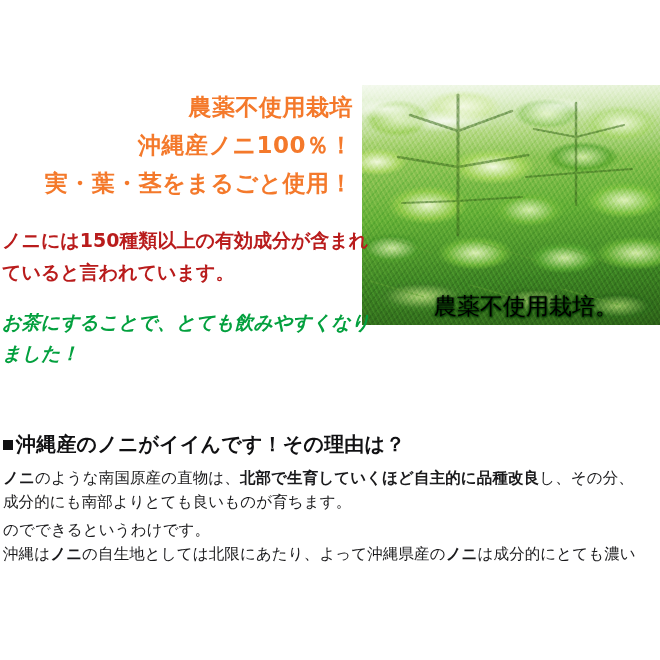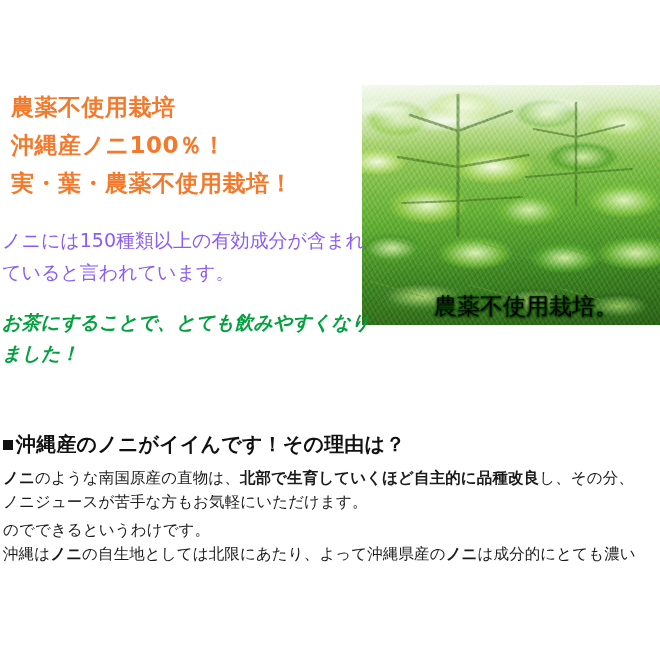--- a/index.html
+++ b/index.html
@@ -91,42 +91,43 @@
       0 0 3px rgba(0,60,0,0.85),
       1px 1px 2px rgba(0,50,0,0.9),
       -1px 1px 2px rgba(0,50,0,0.75);
     white-space: nowrap;
   }
   .photo-caption .cap-line { display: block; }
 
   
   .headline {
     position: absolute;
-    left: 11px;
+    left: 3px;
     top: 88px;
     width: 350px;
+    text-align: right;
   }
   .headline-line {
     color: #f4792b;
     font-size: 23px;
     font-weight: 700;
     line-height: 38px;
     letter-spacing: 0.5px;
     white-space: nowrap;
   }
 
   
   .intro-black {
     position: absolute;
     left: 2px;
     top: 224px;
     width: 356px;
-    color: #8b5cf6;
+    color: #b91c1c;
     font-size: 19px;
-    font-weight: 400;
+    font-weight: 700;
     line-height: 32px;
     letter-spacing: 0px;
   }
   .intro-black .ln { display: block; white-space: nowrap; }
 
   
   .intro-green {
     position: absolute;
     left: 2px;
     top: 307px;
@@ -211,41 +212,41 @@
     </svg>
     <div class="photo-grain"></div>
     <div class="photo-caption">
       <span class="cap-line">農薬不使用栽培。</span>
     </div>
   </div>
 
   <div class="headline">
     <div class="headline-line">農薬不使用栽培</div>
     <div class="headline-line">沖縄産ノニ100％！</div>
-    <div class="headline-line">実・葉・農薬不使用栽培！</div>
+    <div class="headline-line">実・葉・茎をまるごと使用！</div>
   </div>
 
   <div class="intro-black">
     <span class="ln">ノニには150種類以上の有効成分が含まれ</span>
     <span class="ln">ていると言われています。</span>
   </div>
 
   <div class="intro-green">
     <span class="ln">お茶にすることで、とても飲みやすくなり</span>
     <span class="ln">ました！</span>
   </div>
 
   <div class="section-heading">
     <span class="bullet"></span><span>沖縄産のノニがイイんです！その理由は？</span>
   </div>
 
   <div class="body-block">
     <p>
       <span class="nowrapline"><b>ノニ</b><span>のような南国原産の直物は、</span><b>北部で生育していくほど自主的に品種改良</b><span>し、その分、</span></span>
-      <span class="nowrapline">ノニジュースが苦手な方もお気軽にいただけます。</span>
+      <span class="nowrapline">成分的にも南部よりとても良いものが育ちます。</span>
     </p>
     <p>
       <span class="nowrapline">のでできるというわけです。</span>
       <span class="nowrapline"><span>沖縄は</span><b>ノニ</b><span>の自生地としては北限にあたり、よって沖縄県産の</span><b>ノニ</b><span>は成分的にとても濃い</span></span>
     </p>
   </div>
 
 </div>
 
 </body></html>

